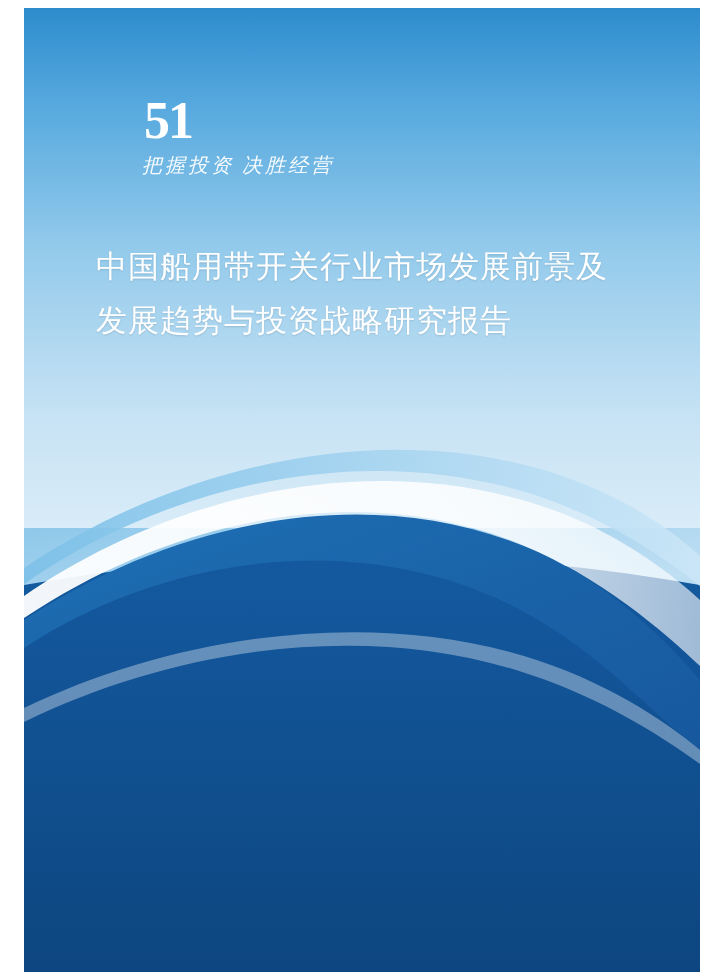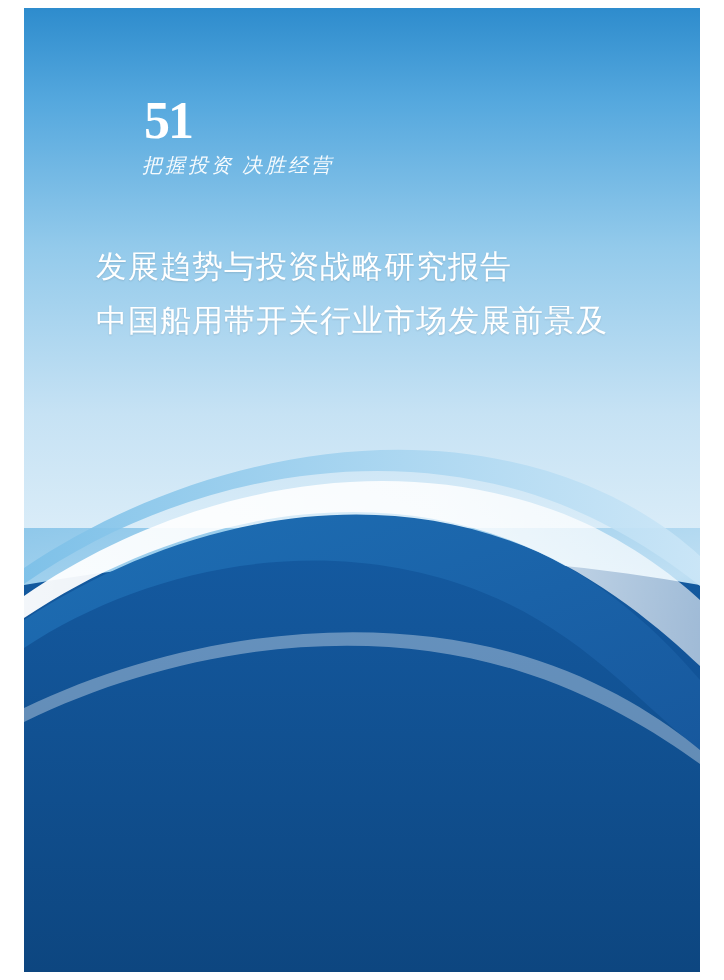--- a/index.html
+++ b/index.html
@@ -180,18 +180,18 @@
                  C632,724 570,686 492,662 C336,614 152,640 0,714 Z" fill="#ffffff" opacity="0.35"></path>
       </g>
     </svg>
 
     <div class="logo">
       <div class="logo-mark">51</div>
       <div class="logo-sub">把握投资 决胜经营</div>
     </div>
 
     <div class="title">
+      <span class="title-line">中国船用带开关行业市场发展前景及</span>
       <span class="title-line">发展趋势与投资战略研究报告</span>
-      <span class="title-line">中国船用带开关行业市场发展前景及</span>
     </div>
 
   </div>
 </div>
 
 </body></html>

